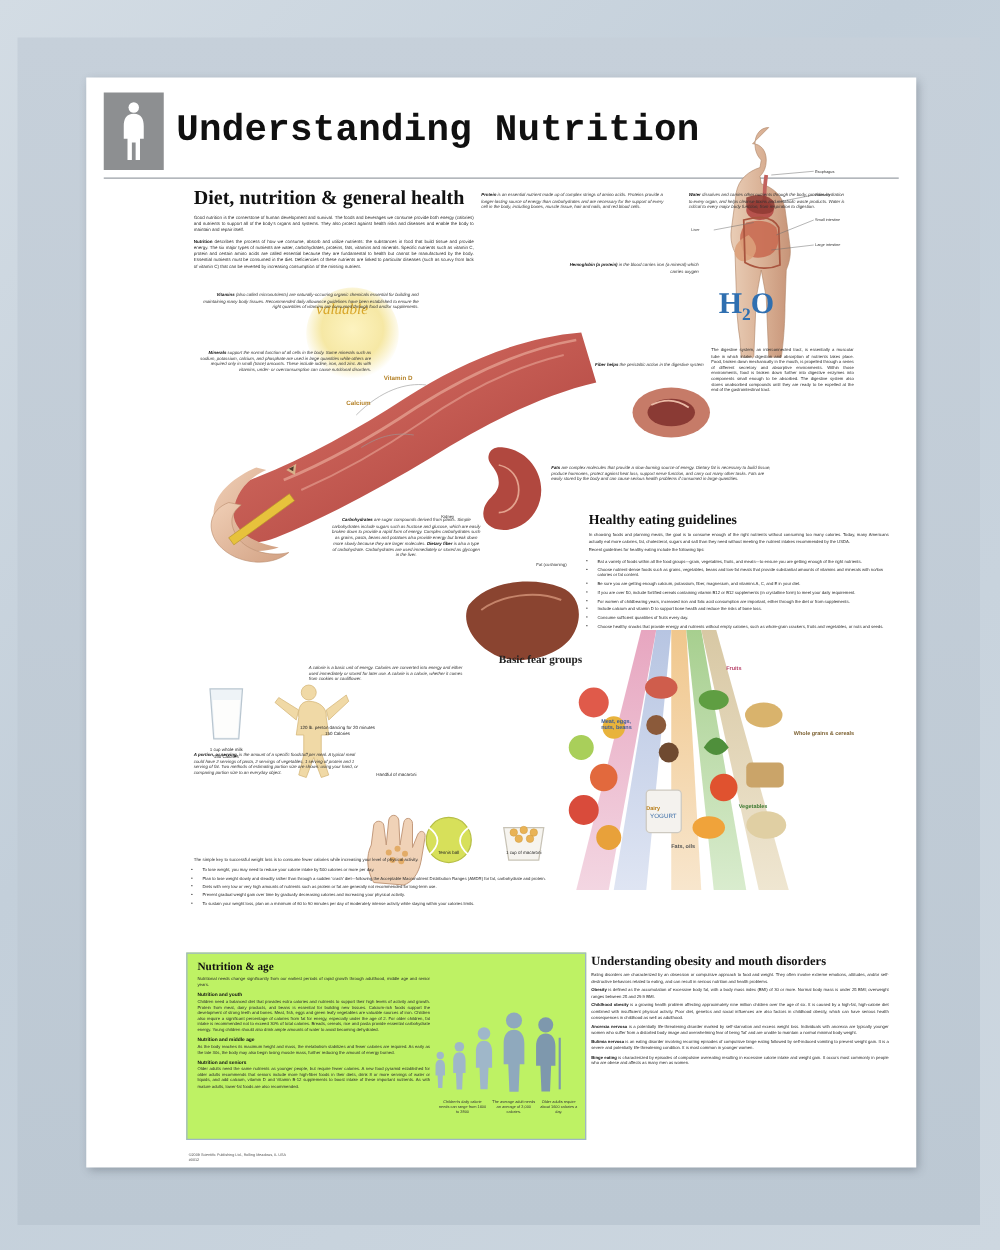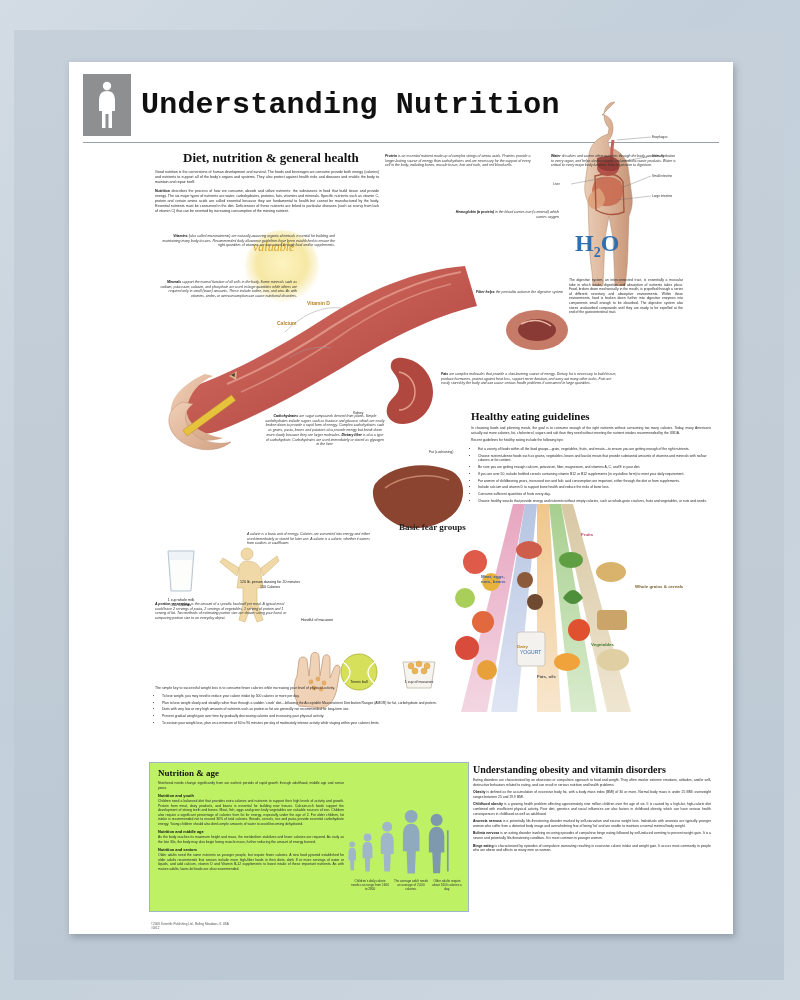--- a/index.html
+++ b/index.html
@@ -47,21 +47,21 @@
   }
   .body-txt{
     font-size:3.6px;line-height:5.0px;color:#2a2a2a;text-align:justify;
   }
   .tiny{
     font-size:3.4px;line-height:4.6px;color:#2a2a2a;
   }
   b.run{font-weight:bold;color:#111;}
   
   .diet-block{position:absolute;left:86px;top:88px;width:224px;}
-  .diet-block .sec-h{font-size:13px;margin-left:28px;}
+  .diet-block .sec-h{font-size:16px;}
   .diet-para{margin-top:4px;}
   
   .callout{position:absolute;width:150px;}
   .callout .txt{font-size:3.5px;line-height:4.7px;color:#333;font-style:italic;}
   .c-protein{left:316px;top:92px;width:148px;}
   .c-water{left:482px;top:92px;width:128px;}
   .c-hemo{left:378px;top:148px;width:112px;text-align:right;}
   .c-fiber{left:390px;top:228px;width:104px;text-align:right;}
   .c-fats{left:372px;top:310px;width:176px;}
   .c-vitamins{left:86px;top:172px;width:180px;}
@@ -487,21 +487,21 @@
             <rect x="22" y="20" width="2" height="48"></rect>
           </g>
       </g>
     </svg>
     <div class="ls-cap" style="left:200px;top:116px;width:40px;">Children's daily calorie needs can range from 1600 to 2800</div>
     <div class="ls-cap" style="left:242px;top:116px;width:38px;">The average adult needs an average of 2,000 calories.</div>
     <div class="ls-cap" style="left:280px;top:116px;width:34px;">Older adults require about 1600 calories a day.</div>
   </div>
 
   <div class="obe">
-    <div class="sec-h">Understanding obesity and vitamin disorders</div>
+    <div class="sec-h">Understanding obesity and mouth disorders</div>
     <p>Eating disorders are characterized by an obsession or compulsive approach to food and weight. They often involve extreme emotions, attitudes, and/or self-destructive behaviors related to eating, and can result in serious nutrition and health problems.</p>
     <p><b class="run">Obesity</b> <span>is defined as the accumulation of excessive body fat, with a body mass index (BMI) of 30 or more. Normal body mass is under 25 BMI; overweight ranges between 25 and 29.9 BMI.</span></p>
     <p><b class="run">Childhood obesity</b> <span>is a growing health problem affecting approximately nine million children over the age of six. It is caused by a high-fat, high-calorie diet combined with insufficient physical activity. Poor diet, genetics and social influences are also factors in childhood obesity, which can have serious health consequences in childhood as well as adulthood.</span></p>
     <p><b class="run">Anorexia nervosa</b> <span>is a potentially life-threatening disorder marked by self-starvation and excess weight loss. Individuals with anorexia are typically younger women who suffer from a distorted body image and overwhelming fear of being 'fat' and are unable to maintain a normal minimal body weight.</span></p>
     <p><b class="run">Bulimia nervosa</b> <span>is an eating disorder involving recurring episodes of compulsive binge eating followed by self-induced vomiting to prevent weight gain. It is a severe and potentially life-threatening condition. It is most common in younger women.</span></p>
     <p><b class="run">Binge eating</b> <span>is characterized by episodes of compulsive overeating resulting in excessive calorie intake and weight gain. It occurs most commonly in people who are obese and affects as many men as women.</span></p>
   </div>
 
   <div class="footer" style="white-space:pre-line;">©2009 Scientific Publishing Ltd., Rolling Meadows, IL USA
 #0012</div>

